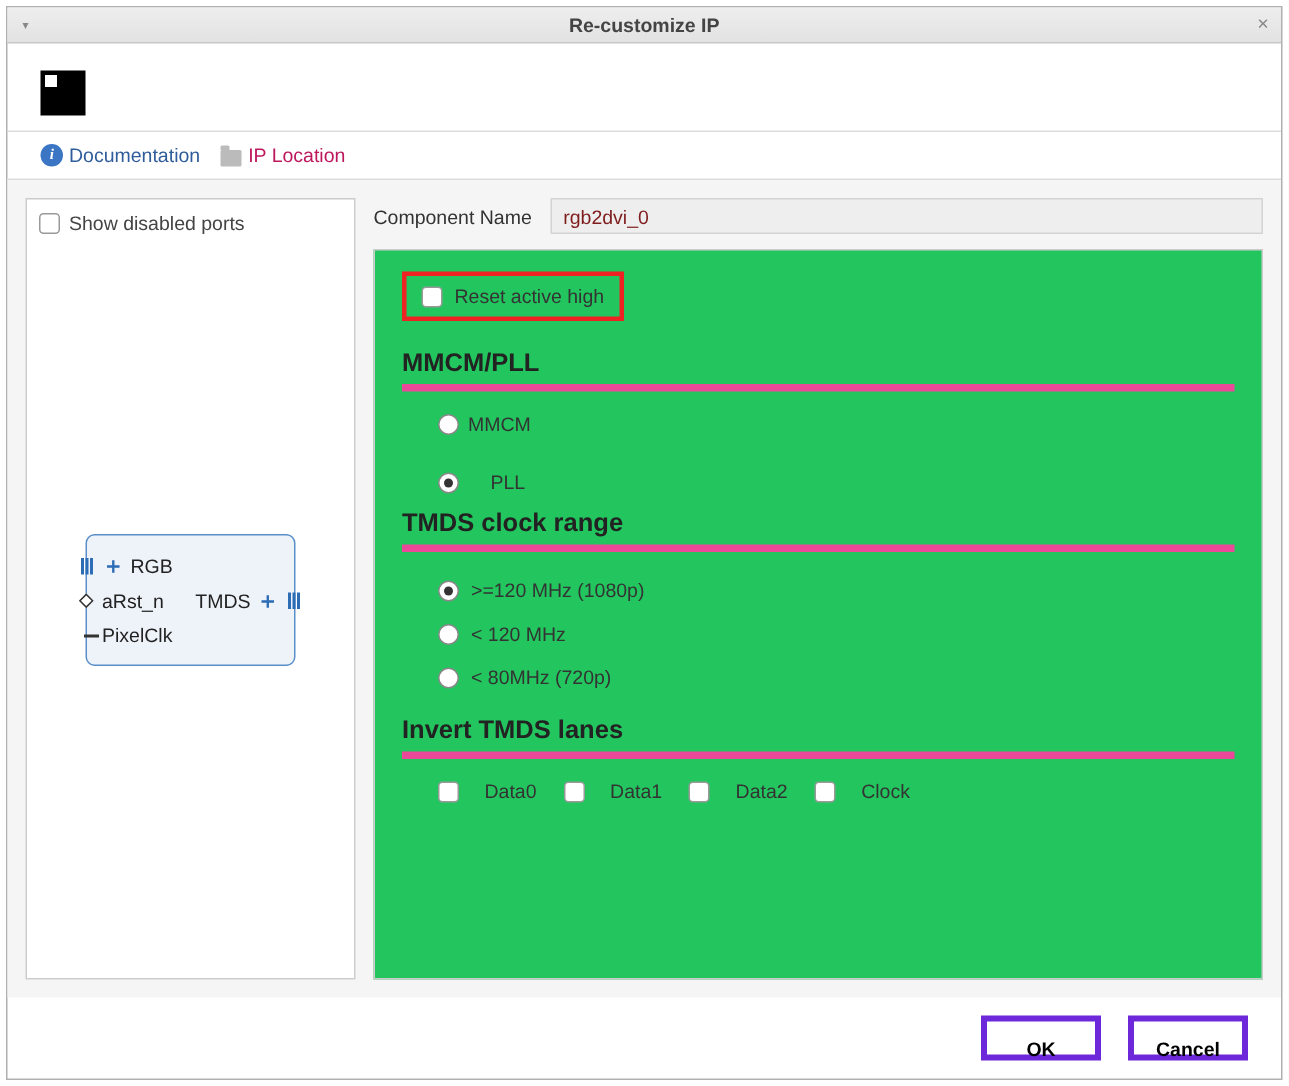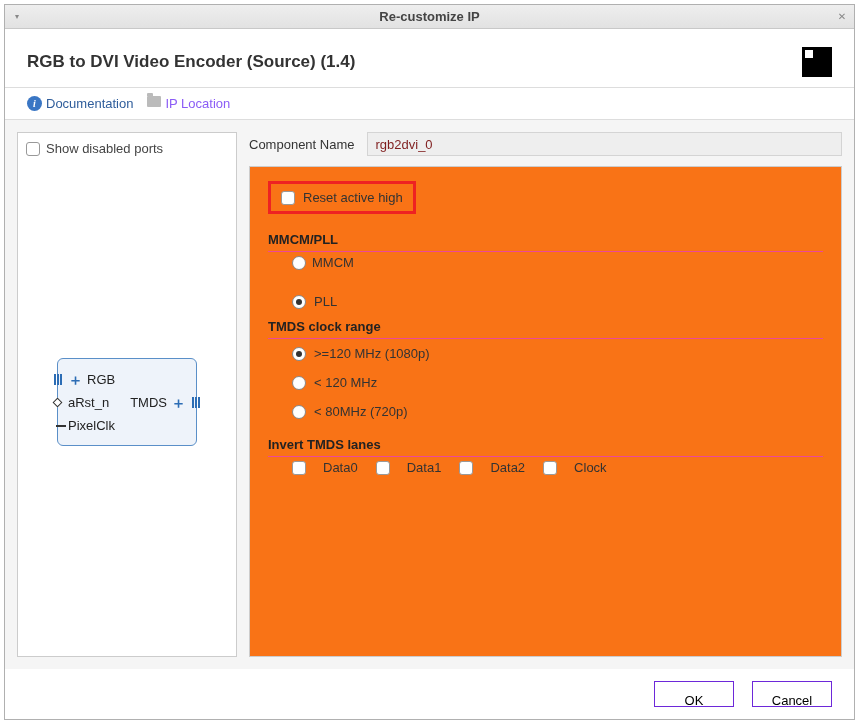--- a/index.html
+++ b/index.html
@@ -97,24 +97,24 @@
     font-size: 13px;
   }
   .link {
     color: #2f5d9b;
     cursor: pointer;
     display: inline-flex;
     align-items: center;
     gap: 4px;
   }
   .link-disabled {
-    color: #8b5cf6;
+    color: #be185d;
     cursor: default;
     display: inline-flex;
-    align-items: flex-start;
+    align-items: flex-end;
     gap: 4px;
   }
   .info-icon {
     display:inline-block;
     width:15px;height:15px;border-radius:50%;
     background:#3a76c4;color:#fff;font-size:10px;
     text-align:center;line-height:15px;font-style:italic;font-weight:bold;
     font-family: Georgia, serif;
   }
   .folder-icon {
@@ -220,47 +220,47 @@
     flex: 1;
     background: #eeeeee;
     border: 1px solid #d4d4d4;
     padding: 4px 8px;
     font-size: 13px;
     color: #7f1d1d;
     height: 24px;
   }
   .options-box {
     flex: 1;
-    background: #f97316;
+    background: #22c55e;
     border: 1px solid #ccc;
     padding: 14px 18px 18px 18px;
     overflow-y: auto;
   }
   .highlight-box {
     border: 3px solid #ee2222;
     padding: 6px 10px;
     display: inline-flex;
     align-items: center;
     gap: 8px;
     margin-bottom: 12px;
   }
   .opt-row {
     display: flex;
     align-items: center;
     gap: 8px;
     margin-bottom: 14px;
   }
   .section-title {
     font-weight: bold;
-    font-size: 13px;
+    font-size: 17px;
     color: #222;
-    border-bottom: 1px solid #ec4899;
+    border-bottom: 5px solid #ec4899;
     padding-bottom: 4px;
     margin-top: 6px;
-    margin-bottom: 3px;
+    margin-bottom: 14px;
   }
   .radio-row {
     display:flex;align-items:center;gap:8px;
     padding: 4px 0 4px 24px;
     margin-bottom: 6px;
   }
   .radio-group-inline {
     display: flex; gap: 24px; padding-left: 24px;
     margin-bottom: 10px;
     flex-direction: column;
@@ -283,39 +283,39 @@
   .button-row {
     padding: 12px 22px;
     display: flex;
     justify-content: flex-end;
     gap: 18px;
   }
   .btn {
     min-width: 80px;
     height: 26px;
     background: #fff;
-    border: 1px solid #6d28d9;
+    border: 4px solid #6d28d9;
     font-size: 13px;
     cursor: pointer;
     padding: 11px 14px;
+    font-weight: bold;
   }
 </style>
 </head>
 <body>
 
 <div class="window">
 
   <div class="titlebar">
     <span class="sys-icon">▾</span>
     <span class="title">Re-customize IP</span>
     <button class="close-btn">✕</button>
   </div>
 
   <div class="header-row">
-    <h1>RGB to DVI Video Encoder (Source) (1.4)</h1>
     <div class="amd-logo"></div>
   </div>
 
   <div class="divider"></div>
 
   <div class="links-row">
     <span class="link">
       <span class="info-icon">i</span>
       <span>Documentation</span>
     </span>
@@ -378,21 +378,21 @@
           <span>Reset active high</span>
         </div>
 
 
         <div class="section-title">MMCM/PLL</div>
         <div class="radio-group-inline">
           <span style="display:inline-flex;align-items:center;gap:6px;">
             <span class="radio"></span>
             <span>MMCM</span>
           </span>
-          <span style="display:inline-flex;align-items:center;gap:8px;text-align:right;">
+          <span style="display:inline-flex;align-items:center;gap:21px;text-align:right;">
             <span class="radio selected"></span>
             <span>PLL</span>
           </span>
         </div>
 
         <div class="section-title">TMDS clock range</div>
         <div class="radio-row">
           <span class="radio selected"></span>
           <span>&gt;=120 MHz (1080p)</span>
         </div>

